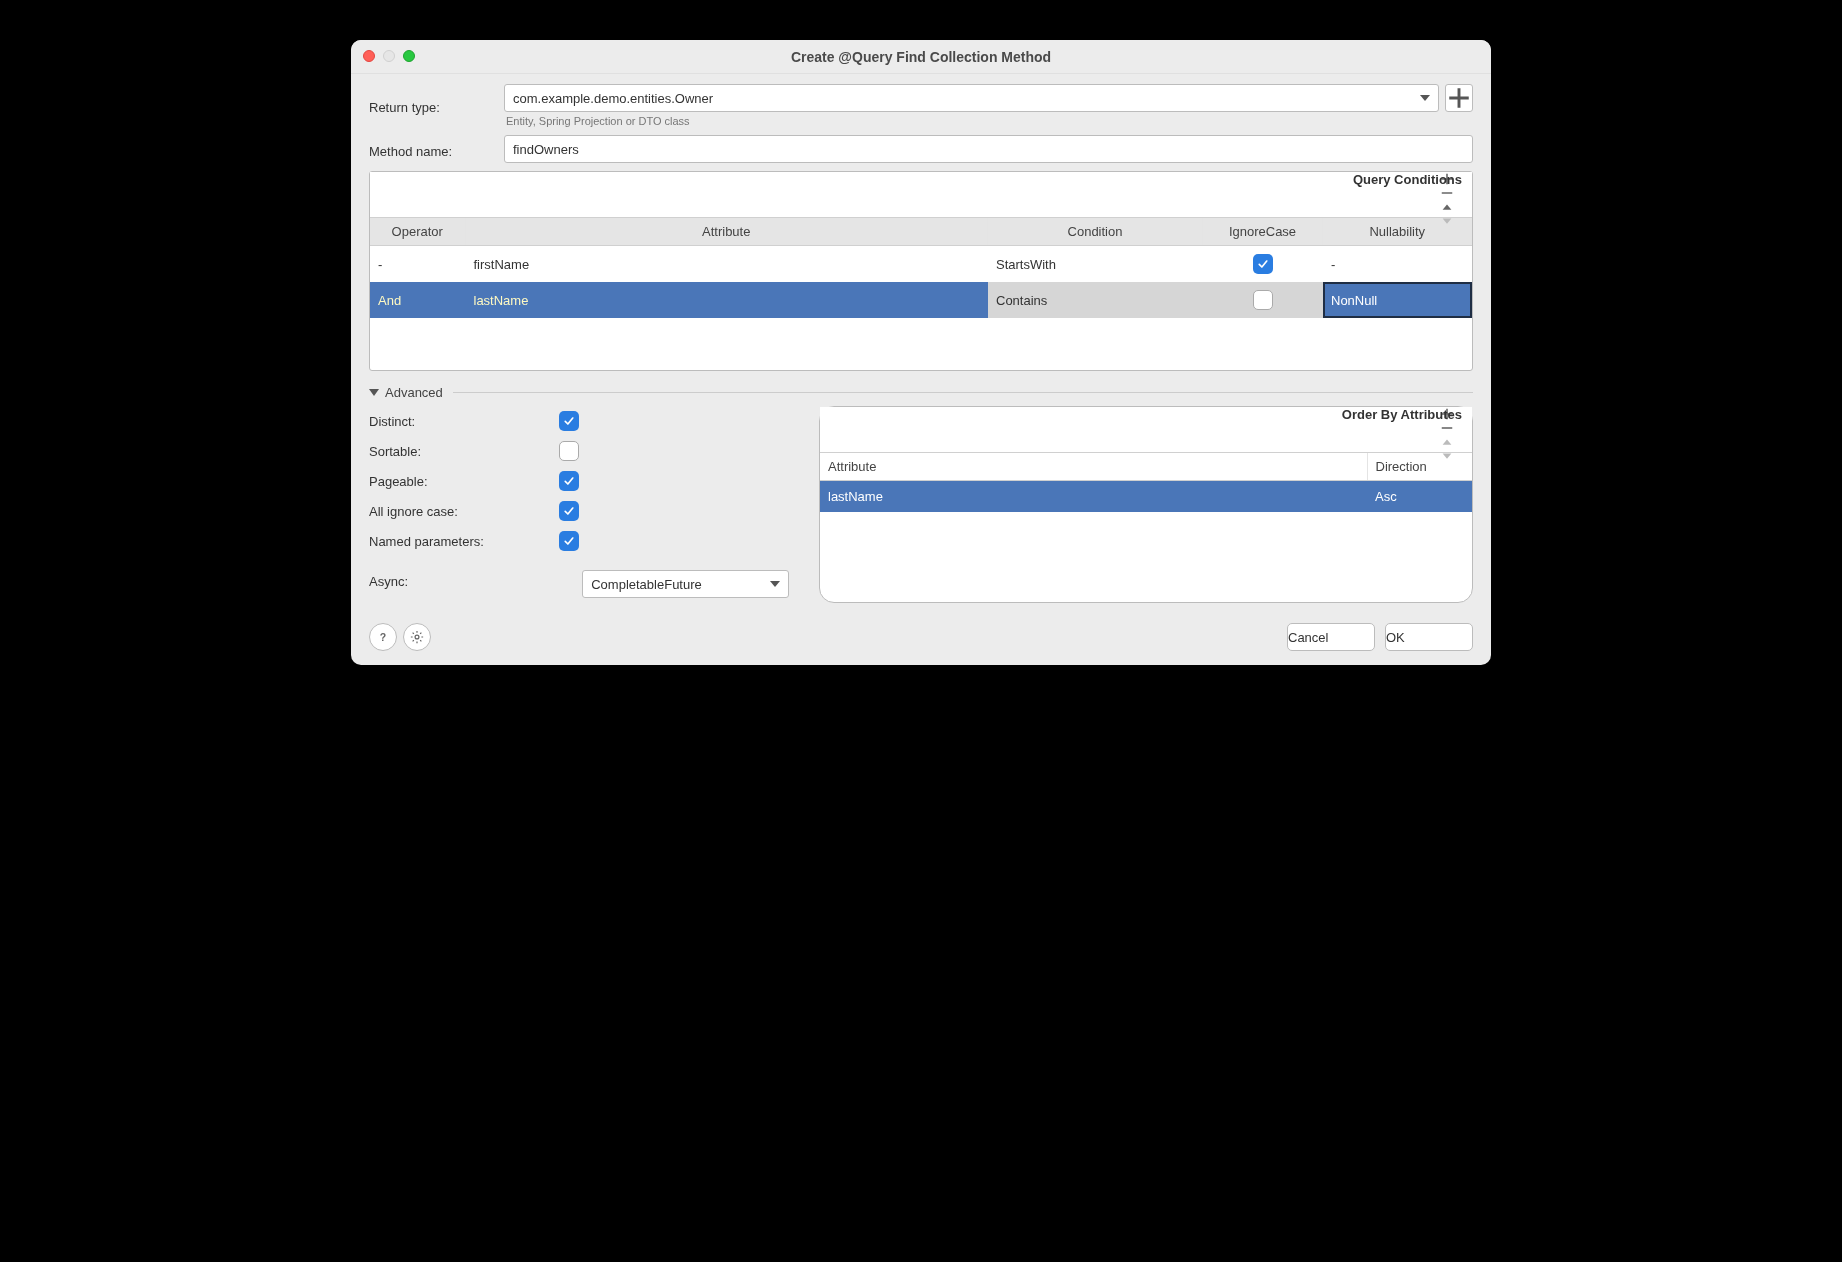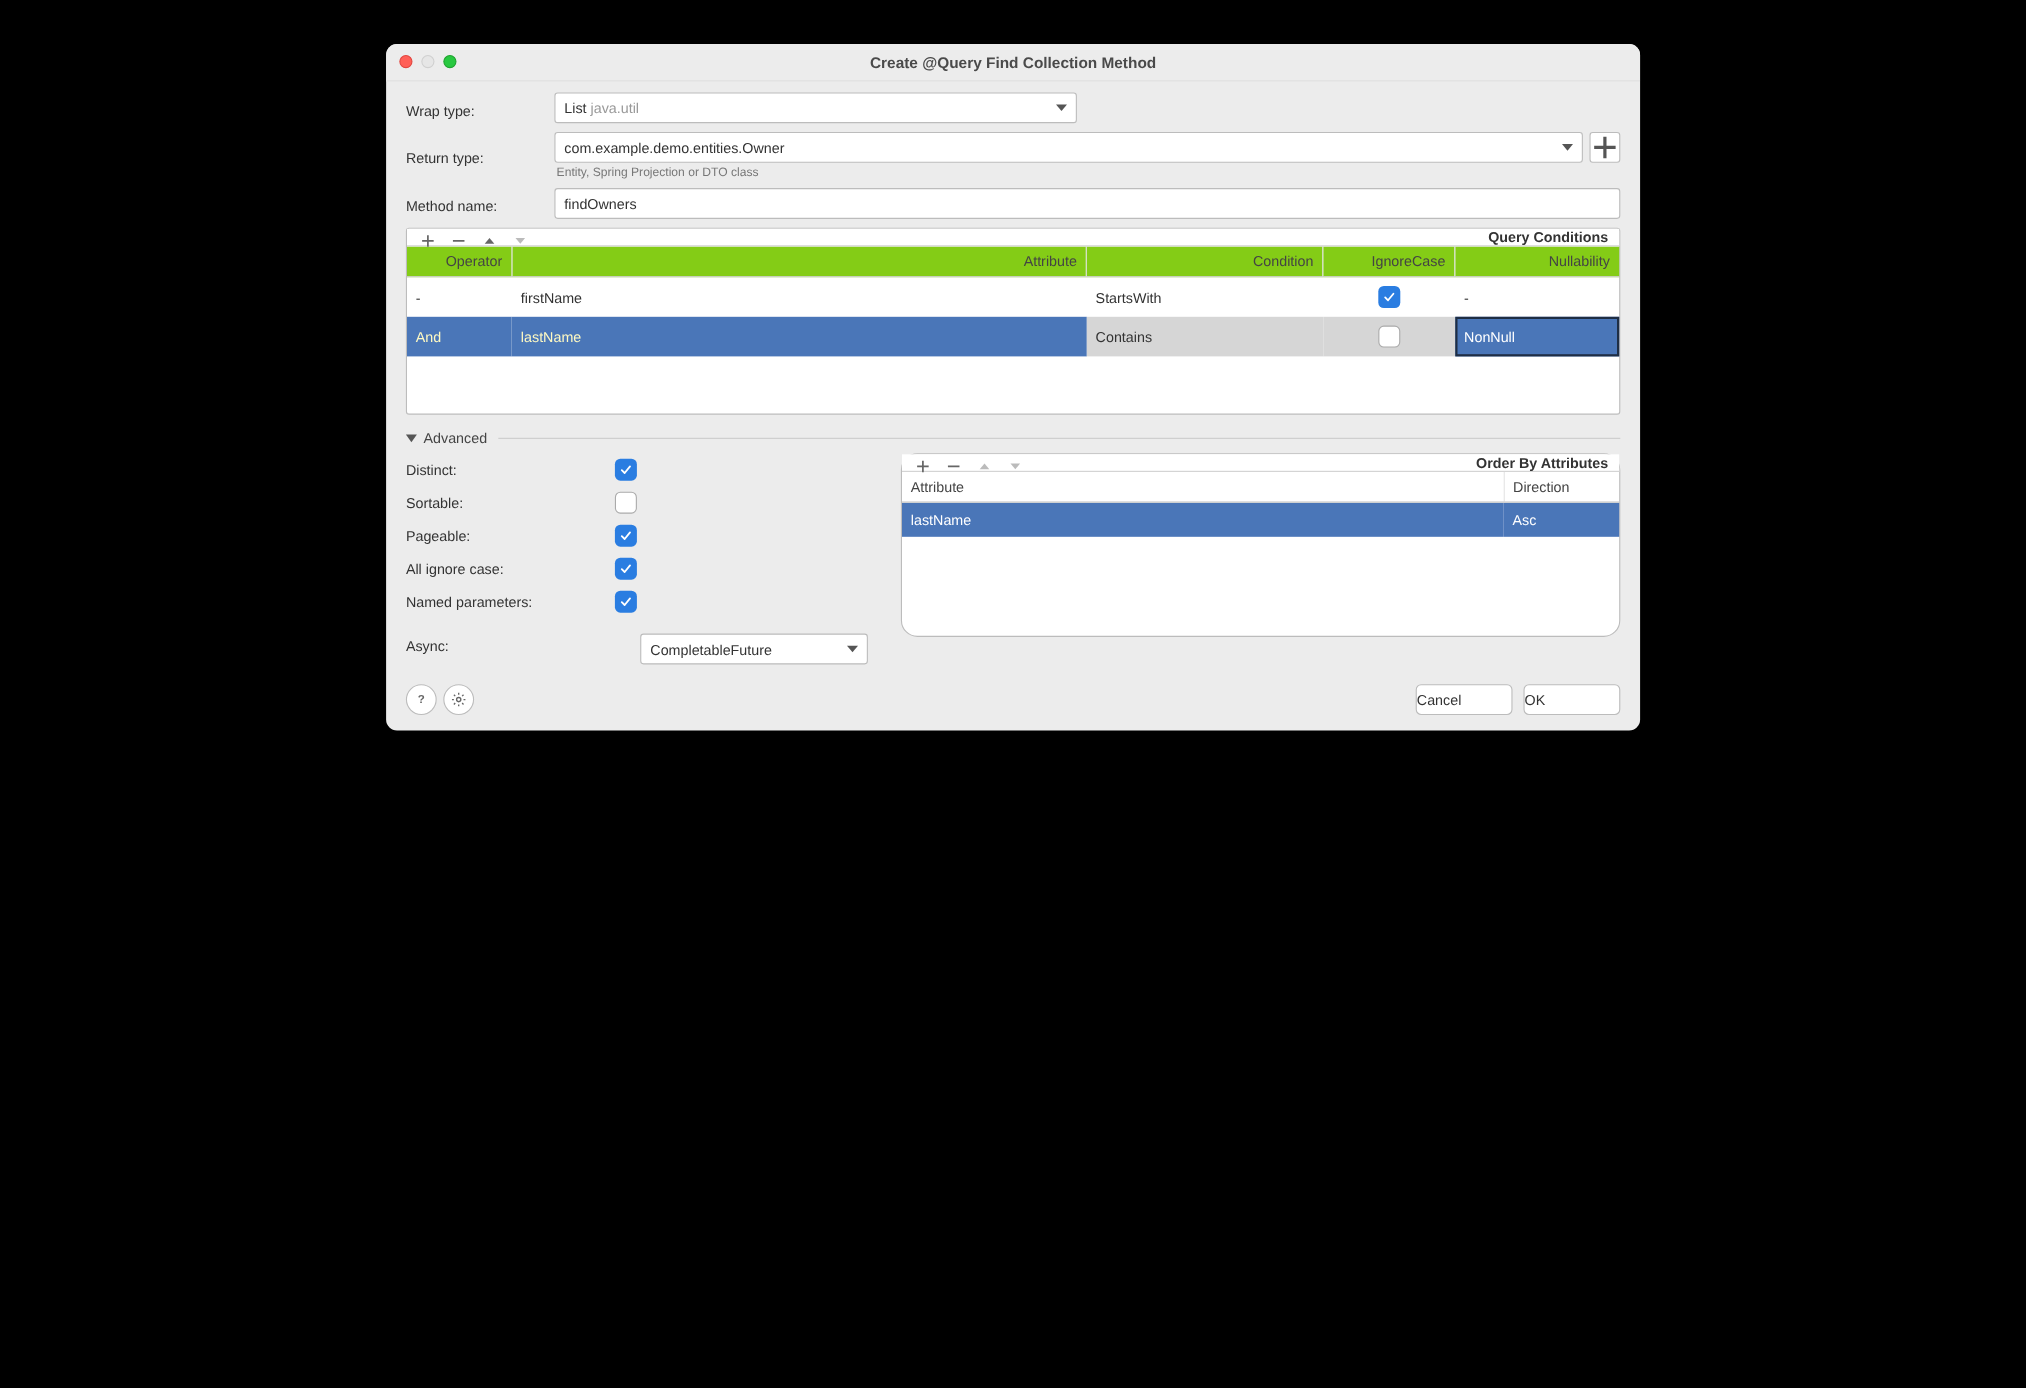--- a/index.html
+++ b/index.html
@@ -111,26 +111,27 @@
     cursor: pointer;
   }
   .panel {
     border: 1px solid #bcbcbc;
     border-radius: 3px;
     background: #fff;
     margin-top: 4px;
   }
   .panel-toolbar {
     display: flex;
-    align-items: flex-start;
-    height: 16px;
+    align-items: flex-end;
+    height: 46px;
     border-bottom: 1px solid #d0d0d0;
     background: #fff;
     padding: 0 8px;
     position: relative;
+    flex-direction: column;
   }
   .tb-btn {
     width: 22px; height: 22px;
     display: flex; align-items: center; justify-content: center;
     color: #666;
     cursor: pointer;
     margin-right: 6px;
   }
   .tb-btn.disabled { color: #bbb; cursor: default; }
   .tb-btn svg { width: 14px; height: 14px; }
@@ -140,27 +141,27 @@
     font-weight: 700;
     color: #333;
     font-size: 13px;
   }
   table.qc {
     width: 100%;
     border-collapse: collapse;
     font-size: 13px;
   }
   table.qc th {
-    text-align: right;
+    text-align: center;
     font-weight: 400;
     color: #444;
     padding: 6px 8px;
     border-bottom: 1px solid #d0d0d0;
     border-right: 1px solid #e4e4e4;
-    background: #84cc16;
+    background: #e5e5e5;
   }
   table.qc th:last-child { border-right: none; }
   table.qc td {
     padding: 8px 8px;
     border-right: 1px solid transparent;
   }
   tr.row-sel td.sel-bg {
     background: #4a76b8;
     color: #fef9c3;
   }
@@ -314,29 +315,20 @@
     <div class="traffic">
       <div class="dot red"></div>
       <div class="dot yellow"></div>
       <div class="dot green"></div>
     </div>
     <div class="title">Create @Query Find Collection Method</div>
   </div>
 
   <div class="body">
 
-    <div class="form-row">
-      <div class="label">Wrap type:</div>
-      <div class="field">
-        <div class="combo small">
-          <span><span>List</span><span class="gray-text"> java.util</span></span>
-          <div class="chev"></div>
-        </div>
-      </div>
-    </div>
 
     <div class="form-row">
       <div class="label">Return type:</div>
       <div class="field">
         <div class="field-row-multi">
           <div class="combo" style="flex:1">
             <span>com.example.demo.entities.Owner</span>
             <div class="chev"></div>
           </div>
           <div class="add-btn">

